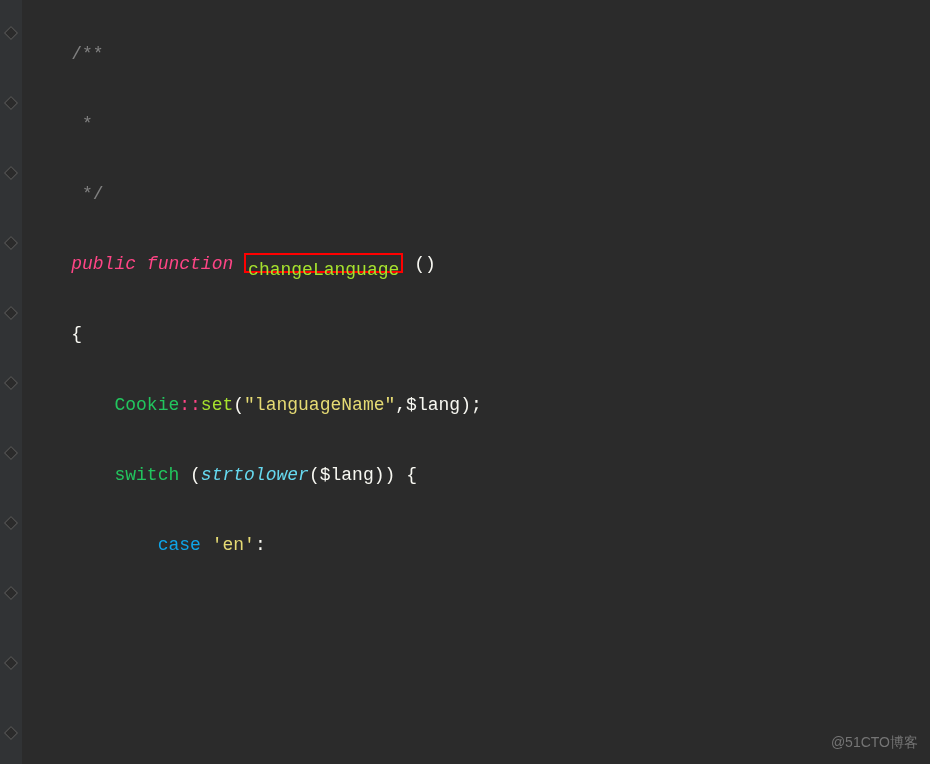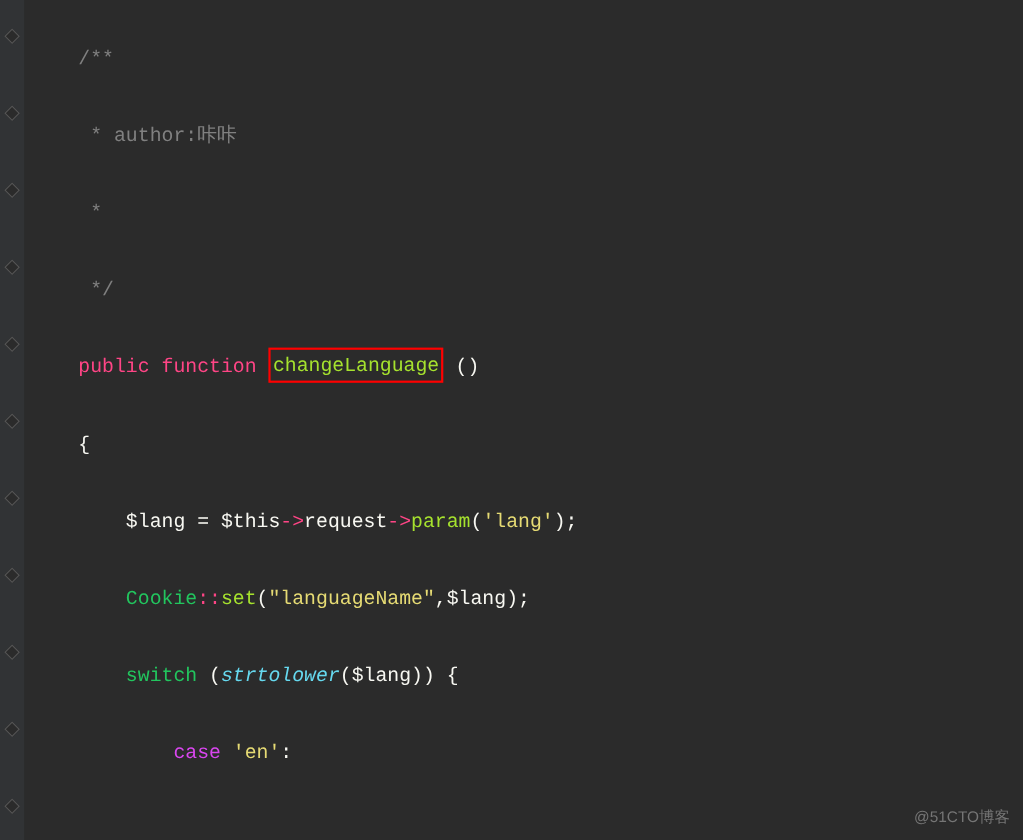--- a/index.html
+++ b/index.html
@@ -38,42 +38,42 @@
     .code-area {
       padding-left: 28px;
       padding-top: 2px;
       white-space: pre;
     }
     .line {
       height: 35px;
       line-height: 35px;
     }
     .comment { color: #808080; }
-    .keyword-function { color: #ff4586; }
+    .keyword-function { color: #ff4586; font-style: italic; }
     .keyword-switch { color: #22c55e; }
-    .keyword-case { color: #d946ef; }
+    .keyword-case { color: #0ea5e9; }
     .funcname { color: #a6e22e; }
     .funcname-italic { color: #66d9ef; font-style: italic; }
     .variable { color: #f8f8f2; }
     .arrow { color: #ff4586; }
     .identifier { color: #f8f8f2; }
     .string { color: #e6db74; }
     .class-static { color: #22c55e; text-align: right; }
     .double-colon { color: #ff4586; }
     .paren { color: #f8f8f2; }
     .brace { color: #f8f8f2; }
     .comma { color: #f8f8f2; }
     .semicolon { color: #f8f8f2; }
     .colon-case { color: #f8f8f2; }
     .highlight-box {
       border: 2px solid #ff0000;
       padding: 1px 2px;
       display: inline-block;
       line-height: 28px;
-      height: 32px;
+      height: 20px;
       vertical-align: middle;
       margin-top: -4px;
     }
     .watermark {
       position: absolute;
       bottom: 8px;
       right: 12px;
       color: #757575;
       font-size: 14px;
       font-family: Liberation Sans, sans-serif;
@@ -91,26 +91,24 @@
   <div class="fold-marker" style="top: 378px;"></div>
   <div class="fold-marker" style="top: 448px;"></div>
   <div class="fold-marker" style="top: 518px;"></div>
   <div class="fold-marker" style="top: 588px;"></div>
   <div class="fold-marker" style="top: 658px;"></div>
   <div class="fold-marker" style="top: 728px;"></div>
 </div>
 
 <div class="code-area">
 <div class="line">    <span class="comment">/**</span></div>
-<div class="line">    <span class="comment"> * author:咔咔</span></div>
 <div class="line">    <span class="comment"> *</span></div>
 <div class="line">    <span class="comment"> */</span></div>
 <div class="line">    <span class="keyword-function">public</span> <span class="keyword-function">function</span> <span class="highlight-box"><span class="funcname">changeLanguage</span></span> <span class="paren">()</span></div>
 <div class="line">    <span class="brace">{</span></div>
-<div class="line">        <span class="variable">$lang</span><span class="identifier"> = </span><span class="variable">$this</span><span class="arrow">-&gt;</span><span class="identifier">request</span><span class="arrow">-&gt;</span><span class="funcname">param</span><span class="paren">(</span><span class="string">'lang'</span><span class="paren">)</span><span class="semicolon">;</span></div>
 <div class="line">        <span class="class-static">Cookie</span><span class="double-colon">::</span><span class="funcname">set</span><span class="paren">(</span><span class="string">"languageName"</span><span class="comma">,</span><span class="variable">$lang</span><span class="paren">)</span><span class="semicolon">;</span></div>
 <div class="line">        <span class="keyword-switch">switch</span> <span class="paren">(</span><span class="funcname-italic">strtolower</span><span class="paren">(</span><span class="variable">$lang</span><span class="paren">)</span><span class="paren">)</span> <span class="brace">{</span></div>
 <div class="line">            <span class="keyword-case">case</span> <span class="string">'en'</span><span class="colon-case">:</span></div>
 
 
 
 
 
 
 

